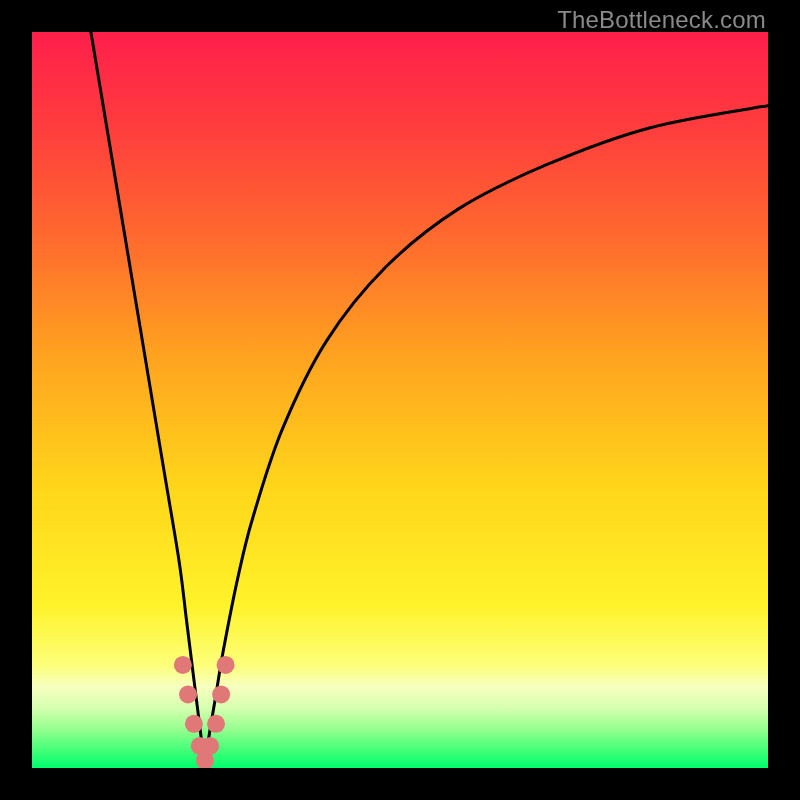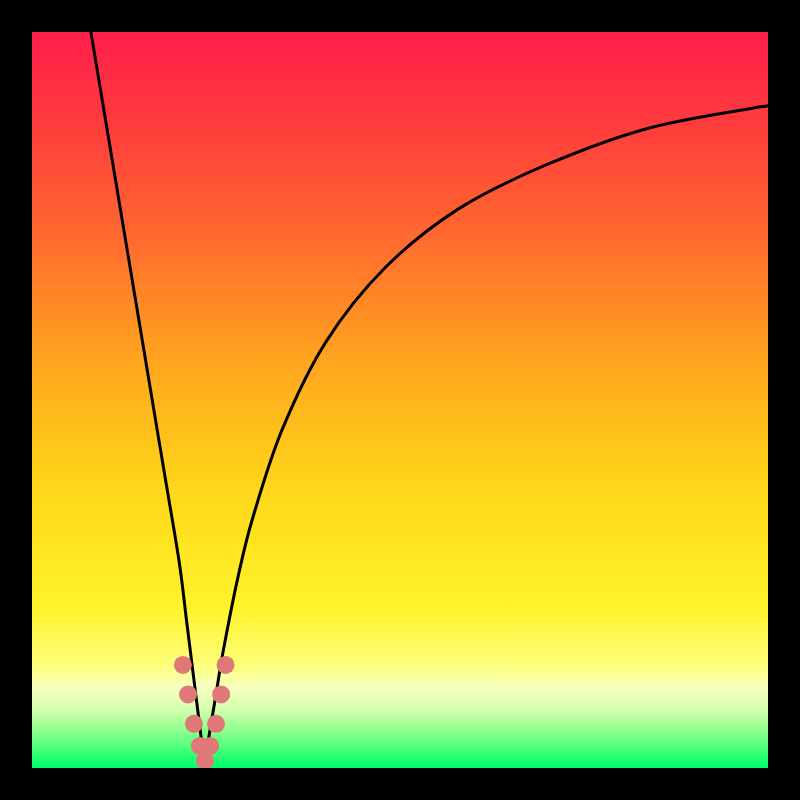--- a/index.html
+++ b/index.html
@@ -40,20 +40,21 @@
     font-weight: 500;
     color: #8a8a8a;
     letter-spacing: 0.2px;
   }
 </style>
 </head>
 <body>
 
 <div class="frame">
 
+  <div class="watermark">TheBottleneck.com</div>
 
   <div class="plot-area">
     <svg class="gradient-bg" viewBox="0 0 736 736" preserveAspectRatio="none">
       <defs>
         <linearGradient id="bg-grad" x1="0" y1="0" x2="0" y2="1">
             <stop offset="0%" stop-color="#ff1f4b"></stop>
             <stop offset="12%" stop-color="#ff3a3e"></stop>
             <stop offset="28%" stop-color="#ff6a2e"></stop>
             <stop offset="45%" stop-color="#ffa61f"></stop>
             <stop offset="62%" stop-color="#ffd61a"></stop>

